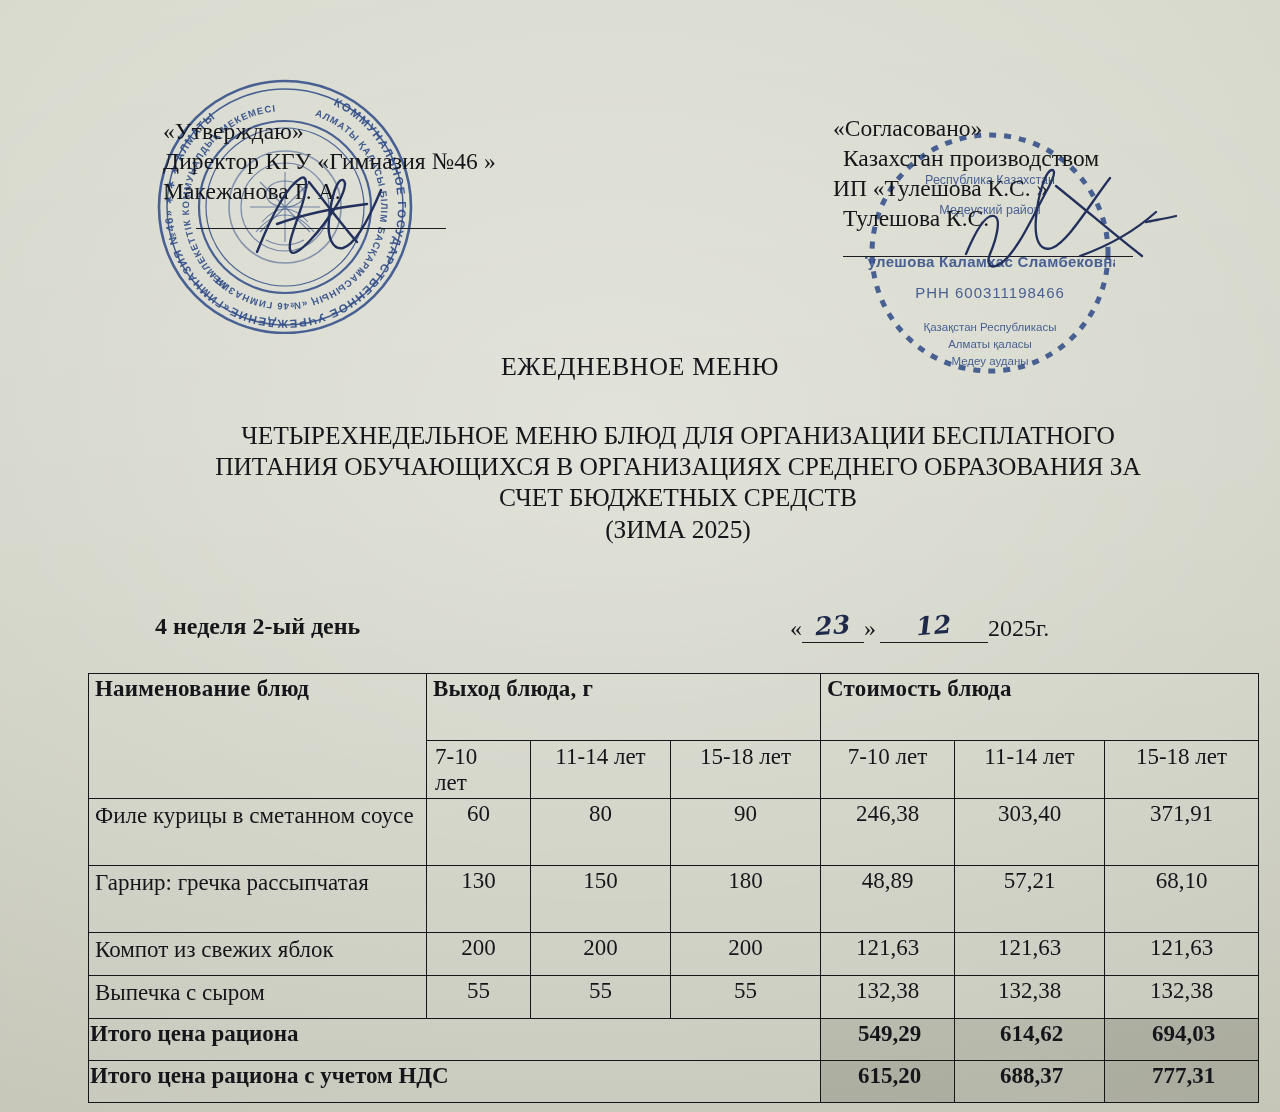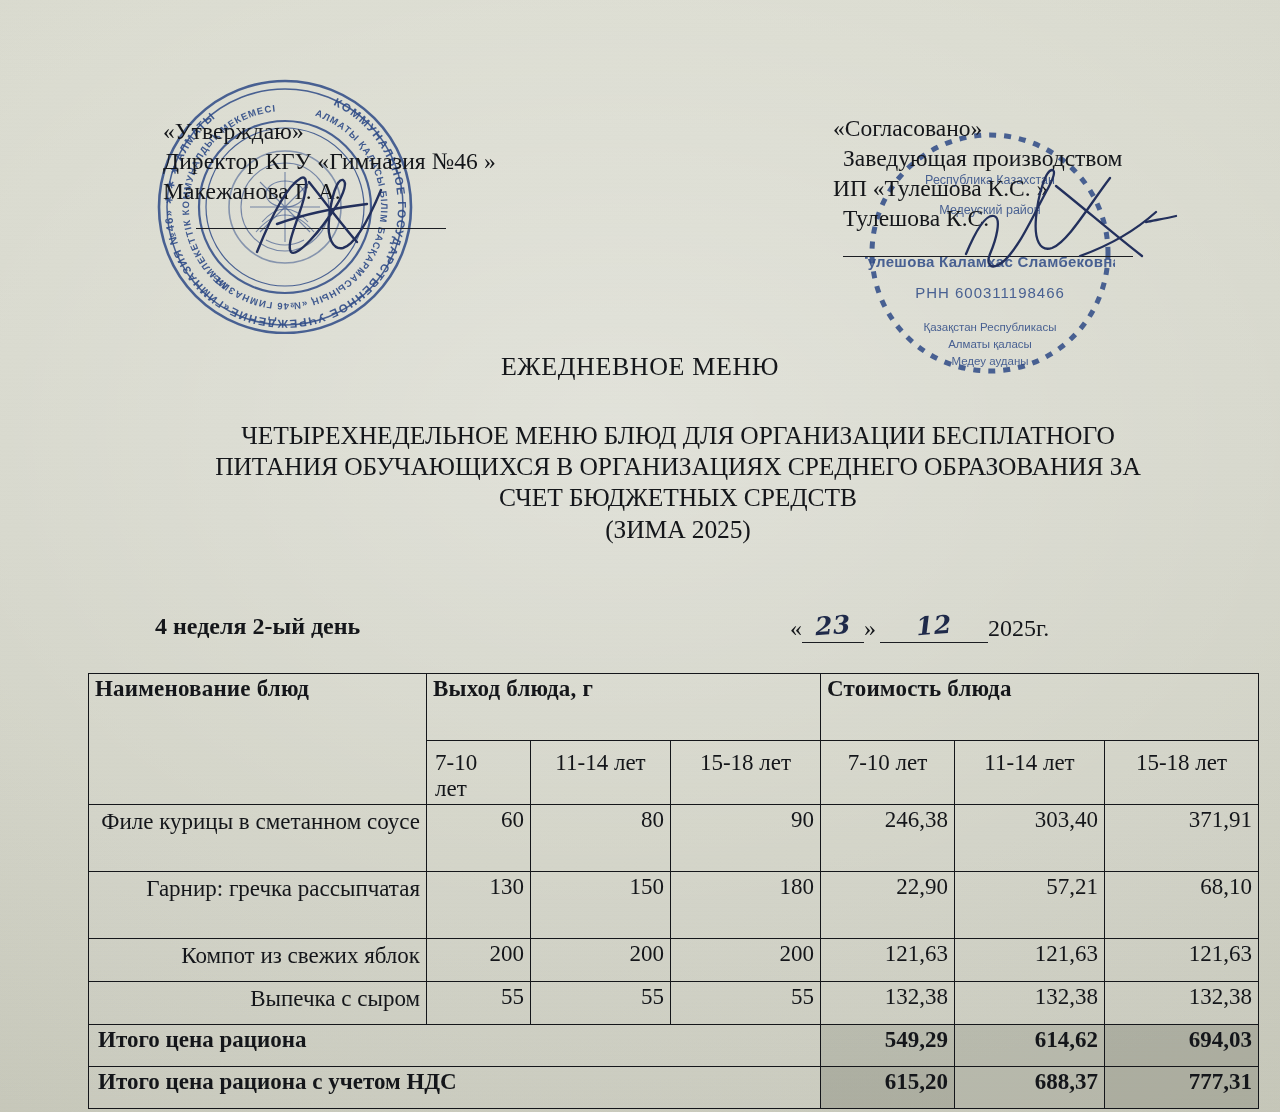--- a/index.html
+++ b/index.html
@@ -172,44 +172,43 @@
     table-layout: fixed;
     font-size: 23px;
     z-index: 5;
     background: rgba(255,255,255,0.035);
   }
   .menu-table td, .menu-table th {
     border: 1.6px solid #14161a;
     padding: 2px 6px;
     font-weight: normal;
     vertical-align: top;
-    text-align: right;
   }
   .menu-table th {
     font-weight: bold;
     text-align: left;
     letter-spacing: .2px;
   }
   .th-group-name { height: 62px; vertical-align: middle; }
-  .sub-head td { text-align: center; height: 52px; vertical-align: top; padding-top: 9px; }
+  .sub-head td { text-align: center; height: 52px; vertical-align: top; padding-top: 3px; }
   .sub-head td.subleft { text-align: left; padding-left: 8px; }
   .col-name { width: 338px; }
   .col-w1 { width: 104px; }
   .col-w2 { width: 140px; }
   .col-w3 { width: 150px; }
   .col-p1 { width: 134px; }
   .col-p2 { width: 150px; }
   .col-p3 { width: 154px; }
 
   .dish-name { text-align: left; padding-left: 9px; line-height: 29px; }
   .num { text-align: center; }
   .row-2line td { height: 62px; }
   .row-1line td { height: 38px; }
   .totals td { height: 37px; font-weight: bold; padding-left: 10px; }
-  .totals .label { text-align: left; padding-left: 9px; }
+  .totals .label { text-align: left; padding-left: 1px; }
   .shade { background: rgba(90,92,76,0.17); }
   .shade-dark { background: rgba(80,82,66,0.24); }
 </style>
 </head>
 <body>
 
 <div class="paper-bg"></div>
 <div class="paper-grain"></div>
 
 <div class="sheet">
@@ -282,21 +281,21 @@
       <g fill="none" stroke="#23305c" stroke-width="2.4" stroke-linecap="round">
         <path d="M10,84 C26,44 40,18 54,10 C62,6 60,24 52,46 C46,64 40,78 44,84 C50,90 74,62 88,40 C98,24 100,14 96,12 C90,10 84,30 82,52 C80,70 86,82 96,80 C110,76 124,46 134,22"></path>
         <path d="M30,56 C52,48 86,40 120,36"></path>
         <path d="M62,14 C78,34 96,58 110,74"></path>
       </g>
     </svg>
   </div>
 
   <div class="approve-right">
     <div>«Согласовано»</div>
-    <div class="ind">Заведующая производством</div>
+    <div class="ind">Казахстан производством</div>
     <div>ИП «Тулешова К.С. »</div>
     <div class="ind">Тулешова К.С.</div>
   </div>
   <div class="sig-line-right"></div>
 
   <div class="signature" style="left:960px; top:160px;">
     <svg width="220" height="120" viewBox="0 0 220 120" aria-hidden="true">
       <g fill="none" stroke="#23305c" stroke-width="2.3" stroke-linecap="round">
         <path d="M6,94 C16,70 26,54 34,56 C42,58 36,80 30,94 C26,104 30,110 40,104 C56,94 72,58 86,32 C94,18 96,10 92,10 C86,10 78,34 76,58 C74,80 80,92 92,88 C108,82 130,44 150,18"></path>
         <path d="M96,26 C126,50 156,76 182,96"></path>
@@ -354,21 +353,21 @@
         <td class="num">90</td>
         <td class="num">246,38</td>
         <td class="num">303,40</td>
         <td class="num">371,91</td>
       </tr>
       <tr class="row-2line">
         <td class="dish-name">Гарнир: гречка рассыпчатая</td>
         <td class="num">130</td>
         <td class="num">150</td>
         <td class="num">180</td>
-        <td class="num">22,90</td>
+        <td class="num">48,89</td>
         <td class="num">57,21</td>
         <td class="num">68,10</td>
       </tr>
       <tr class="row-1line">
         <td class="dish-name">Компот из свежих яблок</td>
         <td class="num">200</td>
         <td class="num">200</td>
         <td class="num">200</td>
         <td class="num">121,63</td>
         <td class="num">121,63</td>

